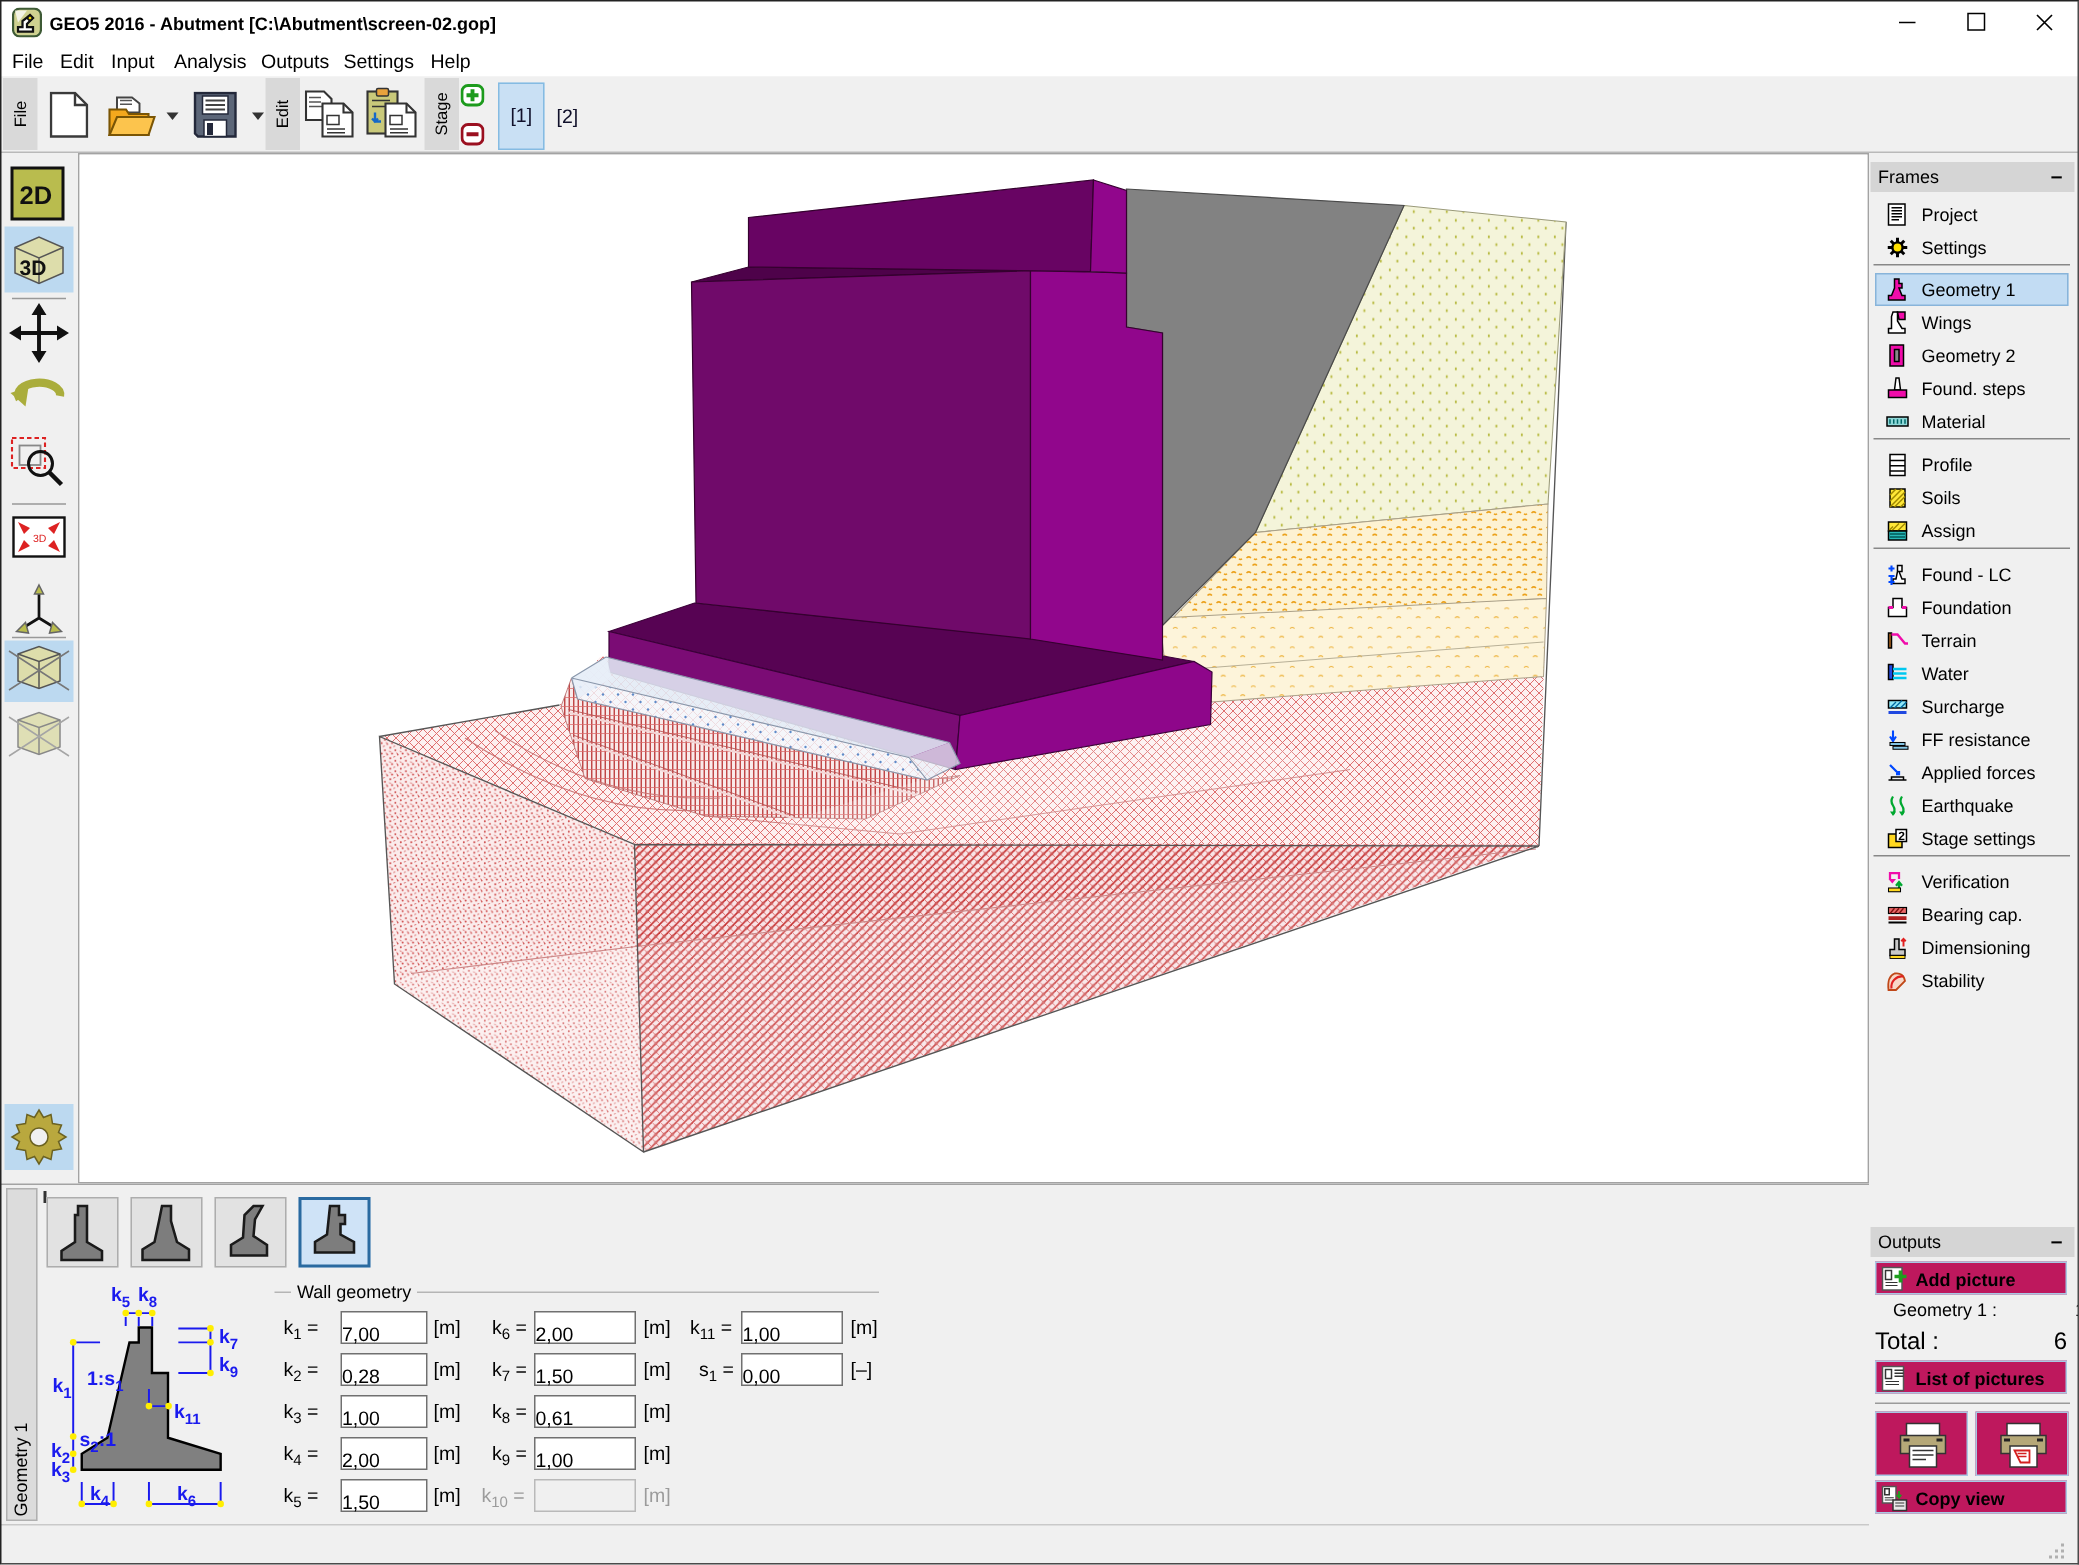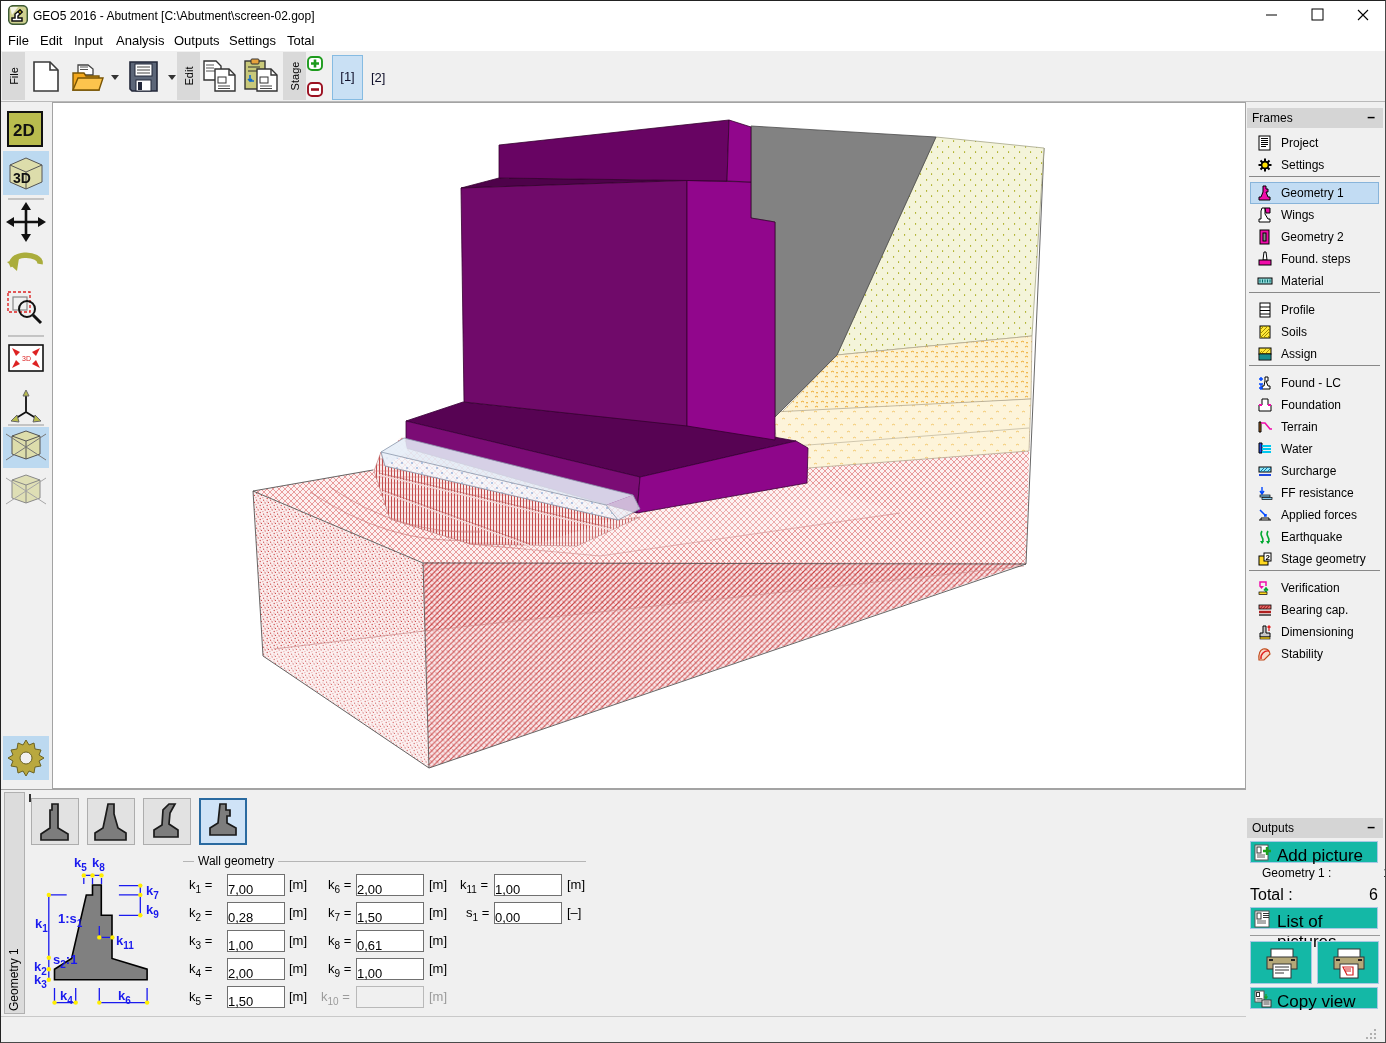--- a/index.html
+++ b/index.html
@@ -1,38 +1,38 @@
 <!DOCTYPE html>
 <html><head>
 <meta charset="utf-8">
 <style>
 * { margin:0; padding:0; box-sizing:border-box; }
 html,body { width:1386px; height:1043px; overflow:hidden; background:#f0f0f0;
   font-family:"Liberation Sans", sans-serif; }
 .abs { position:absolute; }
-#titlebar { left:0; top:0; width:1386px; height:30px; background:#ffffff; }
+#titlebar { left:0; top:0; width:1386px; height:30px; background:#ffffff;font-weight:bold; }
 #title-text { left:33px; top:9px; font-size:12px; color:#000; }
 #menubar { left:0; top:30px; width:1386px; height:21px; background:#ffffff; }
 .menu-item { position:absolute; top:3px; font-size:13px; color:#000; }
 #toolbar { left:0; top:51px; width:1386px; height:51px; background:#f0f0f0; border-bottom:1px solid #b9b9b9;}
 .vstrip { position:absolute; top:1px; height:48px; width:23px; background:#d9d9d9; }
 .vstrip span { position:absolute; left:50%; top:50%; transform:translate(-50%,-50%) rotate(-90deg); font-size:11px; color:#000; white-space:nowrap;}
 #sidebar { left:0; top:102px; width:52px; height:688px; background:#f0f0f0; }
 #canvas-wrap { left:52px; top:102px; width:1194px; height:687px; background:#ffffff; border:1px solid #a3a3a3;}
 #rightpanel { left:1246px; top:102px; width:140px; height:941px; background:#f0f0f0; }
 #bottompanel { left:0; top:789px; width:1246px; height:254px; background:#f0f0f0; border-top:1px solid #a3a3a3;}
 .winbtn { position:absolute; top:0px; width:46px; height:30px; }
 .hdr { position:absolute; left:1px; width:136px; height:20px;
   background:#d5d5d5; font-size:12px; color:#000; padding:3px 0 0 5px;}
 .hdr .minus{ position:absolute; right:8px; top:1px; font-weight:bold; font-size:14px;}
 .frameitem { position:absolute; left:2px; width:133px; height:22px; font-size:12px; color:#000000; }
 .frameitem .ic { position:absolute; left:9px; top:3px; }
 .frameitem .tx { position:absolute; left:33px; top:4px; }
 .fsep { position:absolute; left:3px; width:131px; border-top:1px solid #888888; }
-.bluebtn { position:absolute; background:#14b8a6; border:1px solid #a8c8e4; font-size:17px; }
+.bluebtn { position:absolute; background:#be185d; border:1px solid #a8c8e4; font-size:12px;font-weight:bold; }
 .field { position:absolute; width:58px; height:22px; background:#fff; border:1px solid #707070;
   font-size:13px; text-align:left; padding:7px 5px 0 0; }
 .flabel { position:absolute; font-size:13px; }
 sub { font-size:10px; }
 .munit { position:absolute; font-size:13px; }
 </style>
 </head>
 <body>
 <div class="abs" style="left:0;top:0;width:1386px;height:1043px;border:1px solid #4a4a4a;border-top-color:#222;border-left-color:#222;z-index:99;pointer-events:none"></div>
 <div class="abs" id="titlebar">
@@ -53,21 +53,21 @@
       <path d="M18 10 L28 20 M28 10 L18 20" stroke="#000" stroke-width="1.1"></path>
     </svg>
 </div>
 <div class="abs" id="menubar">
   <span class="menu-item" style="left:8px">File</span>
   <span class="menu-item" style="left:40px">Edit</span>
   <span class="menu-item" style="left:74px">Input</span>
   <span class="menu-item" style="left:116px">Analysis</span>
   <span class="menu-item" style="left:174px">Outputs</span>
   <span class="menu-item" style="left:229px">Settings</span>
-  <span class="menu-item" style="left:287px">Total</span>
+  <span class="menu-item" style="left:287px">Help</span>
 </div>
 <div class="abs" id="toolbar">
   <div class="vstrip" style="left:2px">
       <span>File</span>
     </div>
   <div class="vstrip" style="left:177px">
       <span>Edit</span>
     </div>
   <div class="vstrip" style="left:283px">
       <span>Stage</span>
@@ -410,21 +410,21 @@
           <path d="M3,12 L5,15 L7,12 M9,12 L11,15 L13,12" fill="#00a830"></path>
         </svg>
         <span class="tx">Earthquake</span>
       </div>
   <div class="frameitem" style="top:445.5px">
         <svg class="ic" width="16" height="16">
           <rect x="2" y="5" width="9" height="9" fill="#ffd820" stroke="#000"></rect>
           <rect x="7" y="2" width="7" height="8" fill="#fff" stroke="#000"></rect>
           <text x="8.5" y="9" font-size="8" font-weight="bold" fill="#000">2</text>
         </svg>
-        <span class="tx">Stage geometry</span>
+        <span class="tx">Stage settings</span>
       </div>
   <div class="fsep" style="top:468px"></div>
   <div class="frameitem" style="top:474.5px">
         <svg class="ic" width="16" height="16">
           <path d="M3,6 v-4 l6,0 v4" fill="none" stroke="#f00caa" stroke-width="1.5"></path>
           <path d="M2,6 L4.5,9 L7,6" fill="#f00caa"></path>
           <path d="M9,9 v4 M7,10.5 L9,8 L11,10.5" stroke="#00a830" stroke-width="1.5" fill="none"></path>
           <rect x="2" y="12" width="8" height="2.5" fill="#ffd820" stroke="#000" stroke-width="0.7"></rect>
         </svg>
         <span class="tx">Verification</span>

